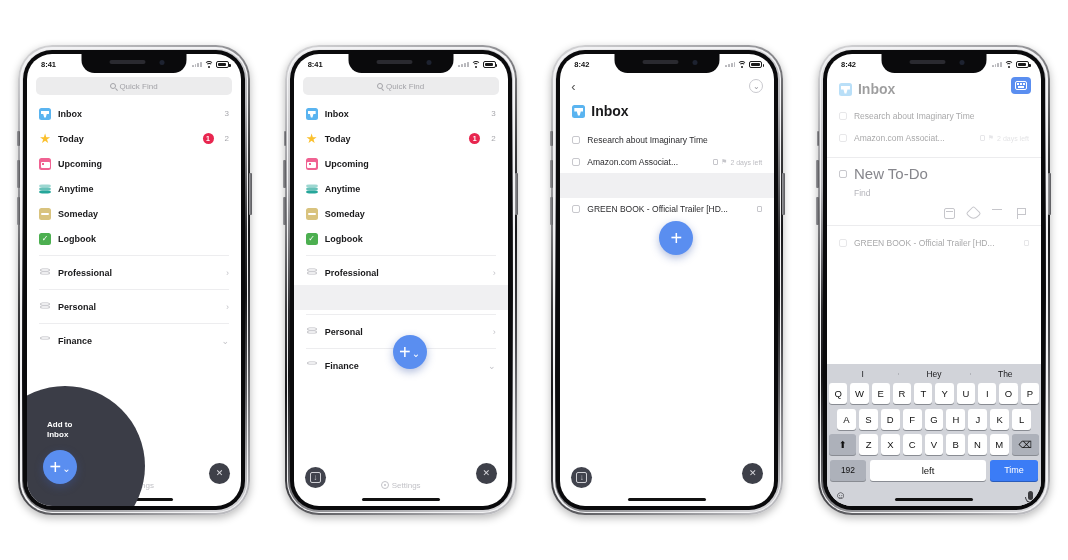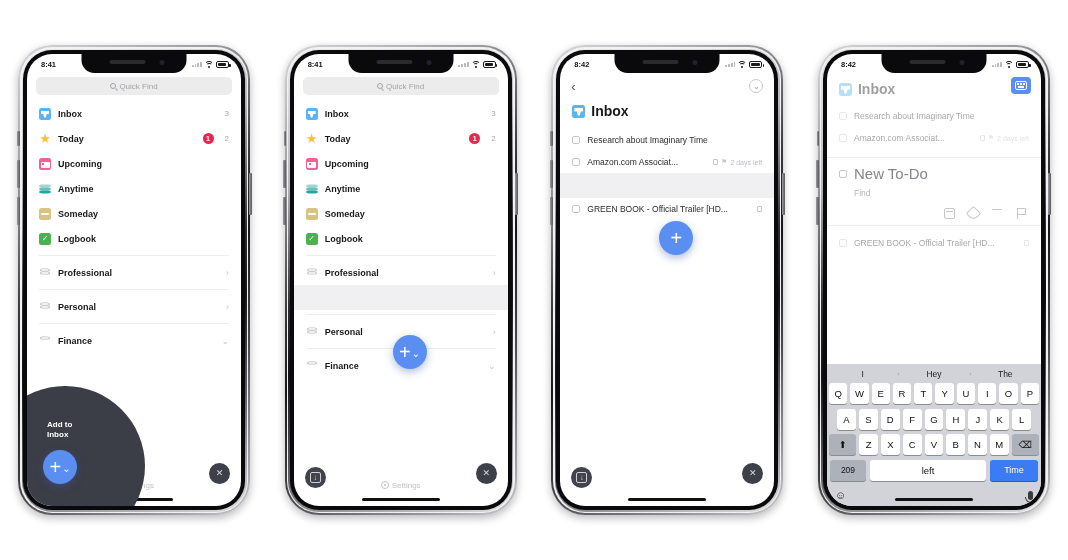--- a/index.html
+++ b/index.html
@@ -811,21 +811,21 @@
           <span class="key">Z</span>
           <span class="key">X</span>
           <span class="key">C</span>
           <span class="key">V</span>
           <span class="key">B</span>
           <span class="key">N</span>
           <span class="key">M</span>
           <span class="key wide">⌫</span>
         </div>
         <div class="krow r4">
-          <span class="key num">209</span>
+          <span class="key num">192</span>
           <span class="key space">left</span>
           <span class="key done">Time</span>
         </div>
         <div class="kbfoot">
           <span class="emoji-g">☺</span>
           <span class="mic-g"></span>
         </div>
       </div>
 
       <div class="home-ind"></div>

